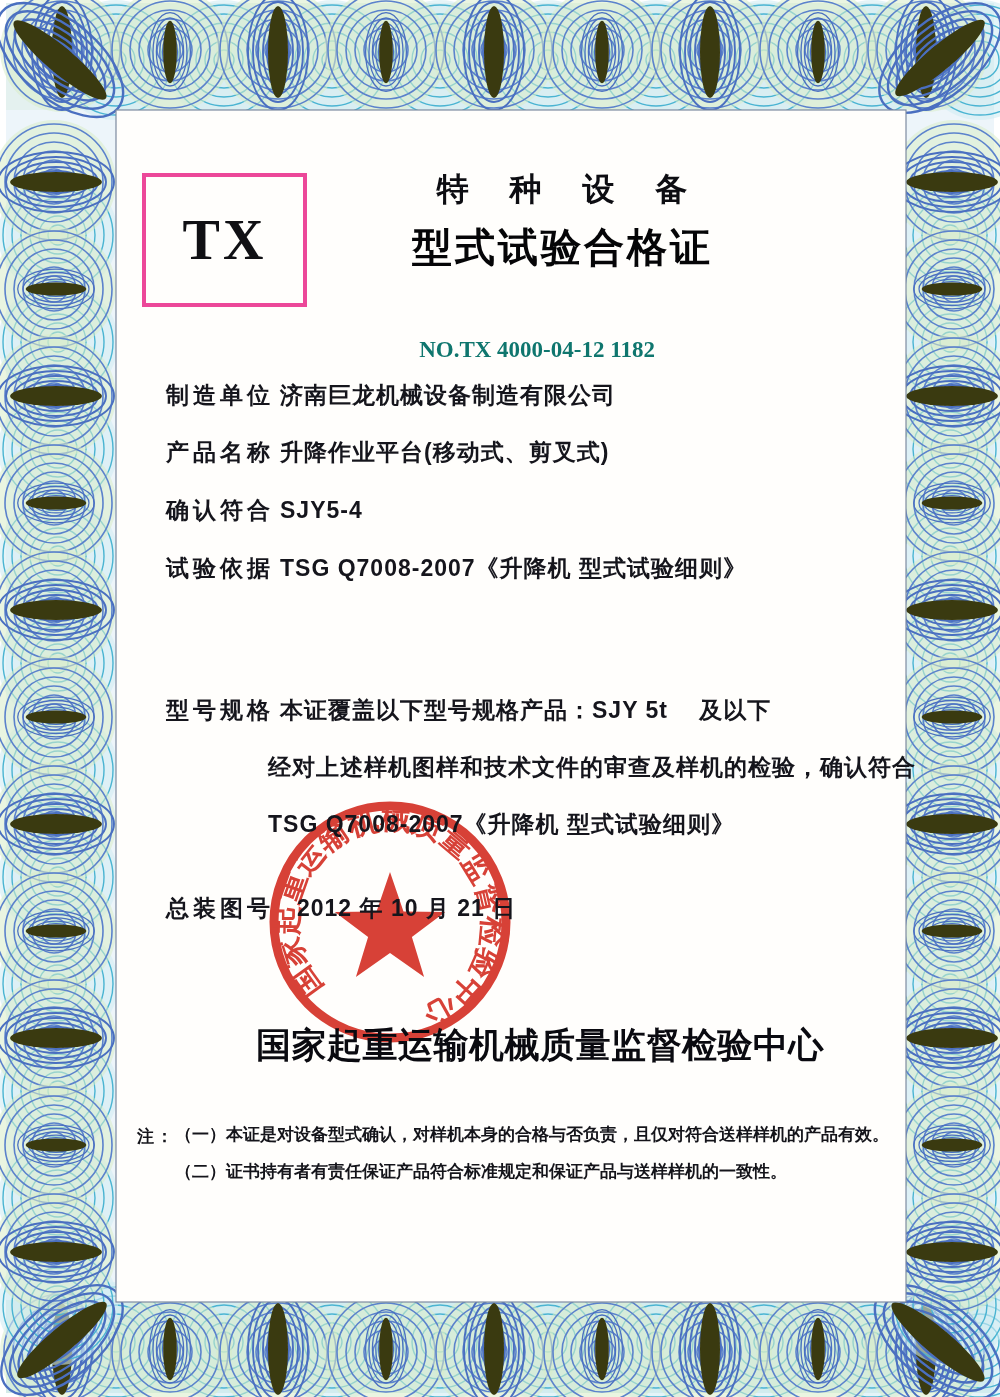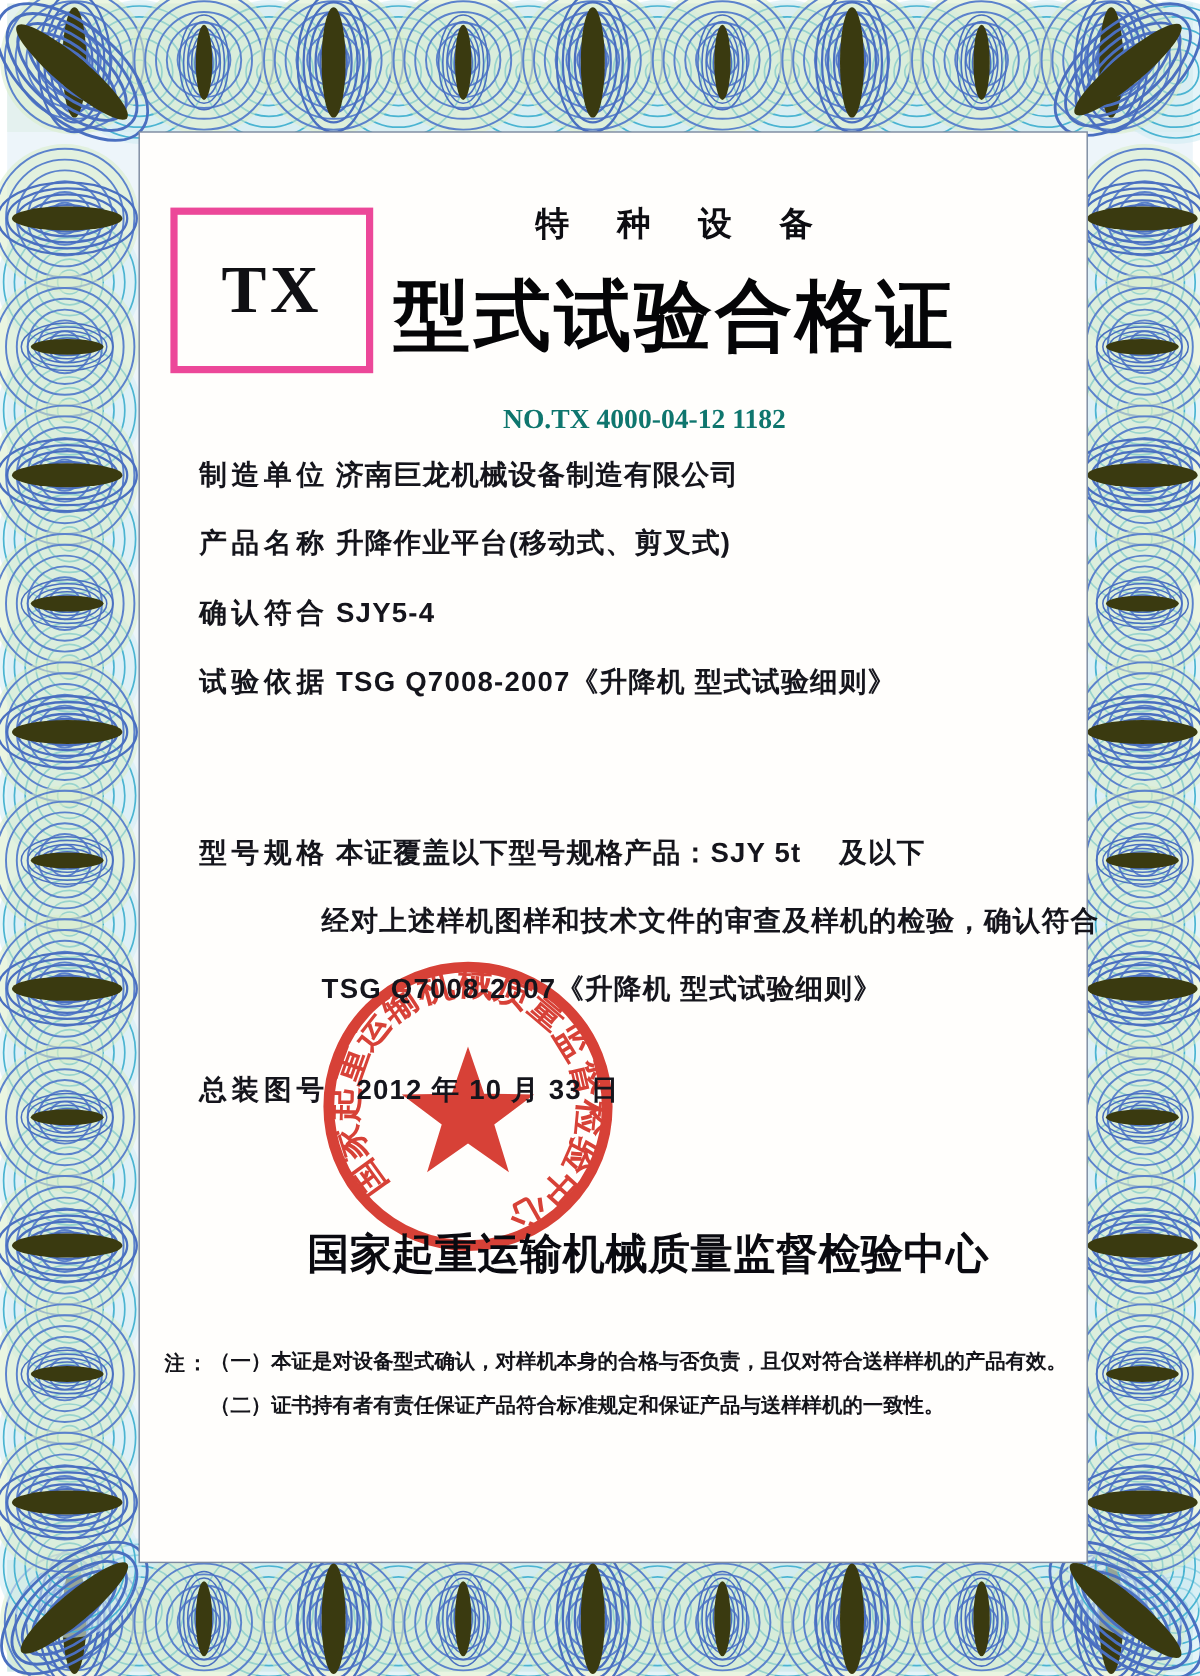--- a/index.html
+++ b/index.html
@@ -6,32 +6,32 @@
   .page{
     position:relative;width:1000px;height:1397px;overflow:hidden;background:#ffffff;
     font-family:"Liberation Sans","DejaVu Sans",sans-serif;color:#15151c;
   }
   .border-svg{position:absolute;left:0;top:0;z-index:0;}
   .stamp-svg{position:absolute;left:262px;top:794px;width:256px;height:256px;z-index:1;opacity:.88;}
   .content{position:absolute;left:0;top:0;width:1000px;height:1397px;z-index:2;}
 
   .tx-box{
     position:absolute;left:142px;top:173px;width:157px;height:126px;
-    border:6px solid #ec4899;background:#fffefc;
+    border:4px solid #ec4899;background:#fffefc;
     display:flex;align-items:center;justify-content:center;
   }
   .tx-box span{font-family:"Liberation Serif","DejaVu Serif",serif;font-weight:bold;font-size:56px;letter-spacing:3px;color:#101014;}
 
   .title-top{
     position:absolute;left:320px;top:168px;width:500px;text-align:center;
-    font-size:28px;font-weight:700;letter-spacing:16px;color:#0d0d12;white-space:nowrap;
+    font-size:32px;font-weight:700;letter-spacing:16px;color:#0d0d12;white-space:nowrap;
   }
   .title-main{
     position:absolute;left:290px;top:220px;width:545px;text-align:center;
-    font-size:64px;font-weight:900;letter-spacing:3px;color:#050507;white-space:nowrap;
+    font-size:40px;font-weight:900;letter-spacing:3px;color:#050507;white-space:nowrap;
   }
   .cert-no{
     position:absolute;left:287px;top:337px;width:500px;text-align:center;
     font-family:"Liberation Serif","DejaVu Serif",serif;
     font-size:23px;font-weight:bold;color:#0f766e;white-space:nowrap;
   }
 
   .row{position:absolute;left:166px;display:flex;align-items:flex-start;font-size:23px;font-weight:700;line-height:1.15;white-space:nowrap;}
   .row .lbl{width:114px;flex:none;letter-spacing:4px;}
   .row .val{letter-spacing:1px;}
@@ -265,21 +265,21 @@
 
     <div class="row" style="top:697px">
       <span class="lbl">型号规格</span>
       <span class="val">本证覆盖以下型号规格产品：SJY 5t　 及以下</span>
     </div>
     <div class="free-line" style="top:752px">经对上述样机图样和技术文件的审查及样机的检验，确认符合</div>
     <div class="free-line" style="top:809px">TSG Q7008-2007《升降机 型式试验细则》</div>
 
     <div class="row issue" style="top:895px">
       <span class="lbl">总装图号</span>
-      <span class="val">2012 年 10 月 33 日</span>
+      <span class="val">2012 年 10 月 21 日</span>
     </div>
 
     <div class="authority">国家起重运输机械质量监督检验中心</div>
 
     <div class="notes">
       <span class="note-label">注：</span>
       <div class="note-item n1">（一）本证是对设备型式确认，对样机本身的合格与否负责，且仅对符合送样样机的产品有效。</div>
       <div class="note-item n2">（二）证书持有者有责任保证产品符合标准规定和保证产品与送样样机的一致性。</div>
     </div>
 

